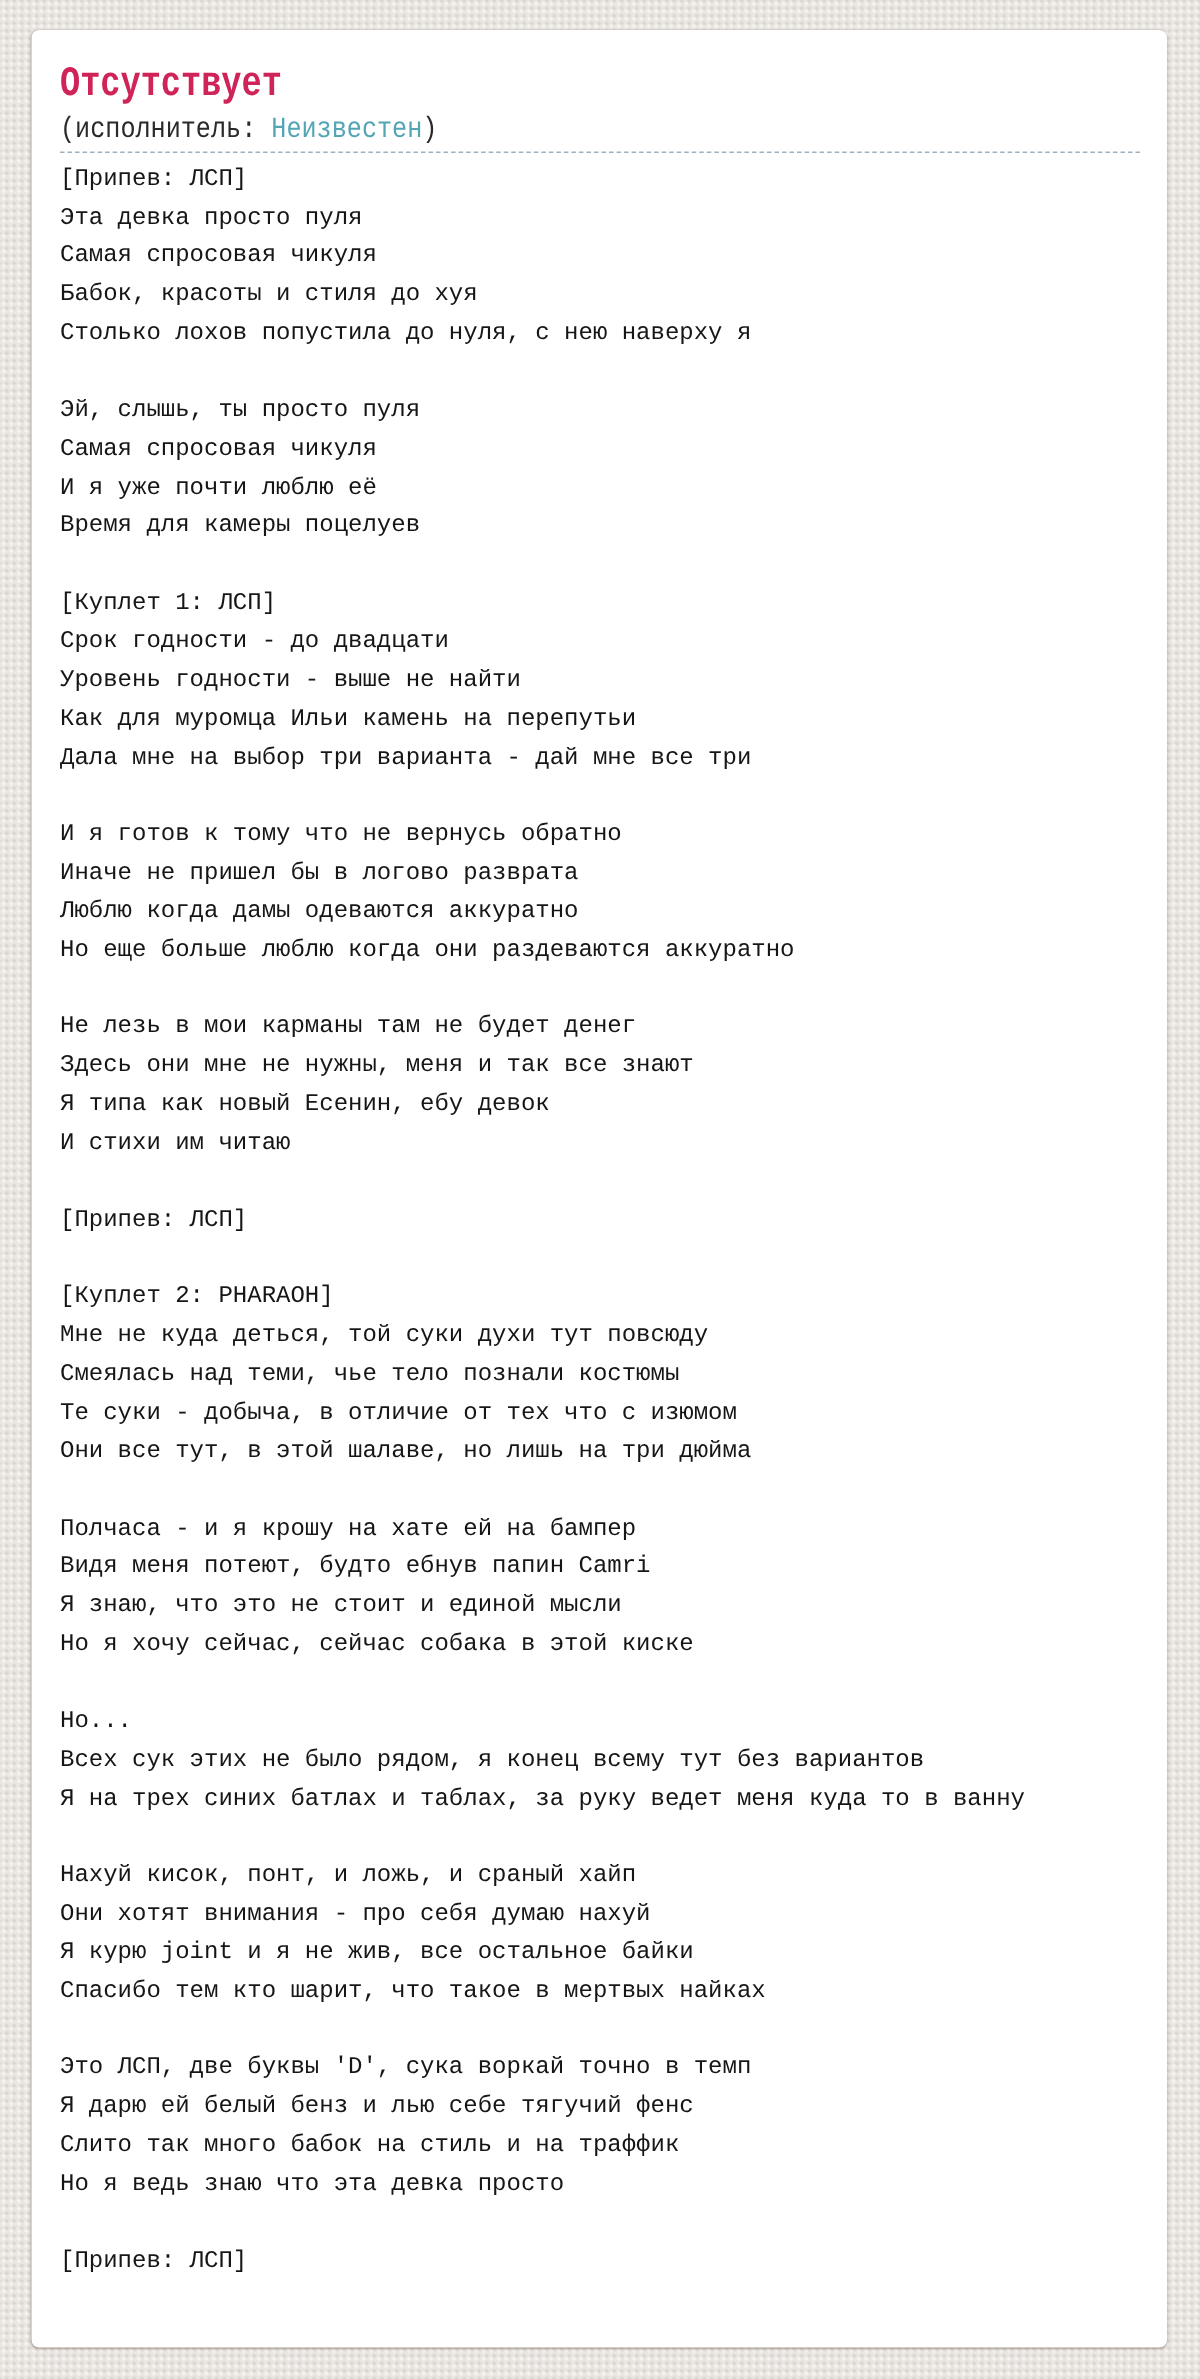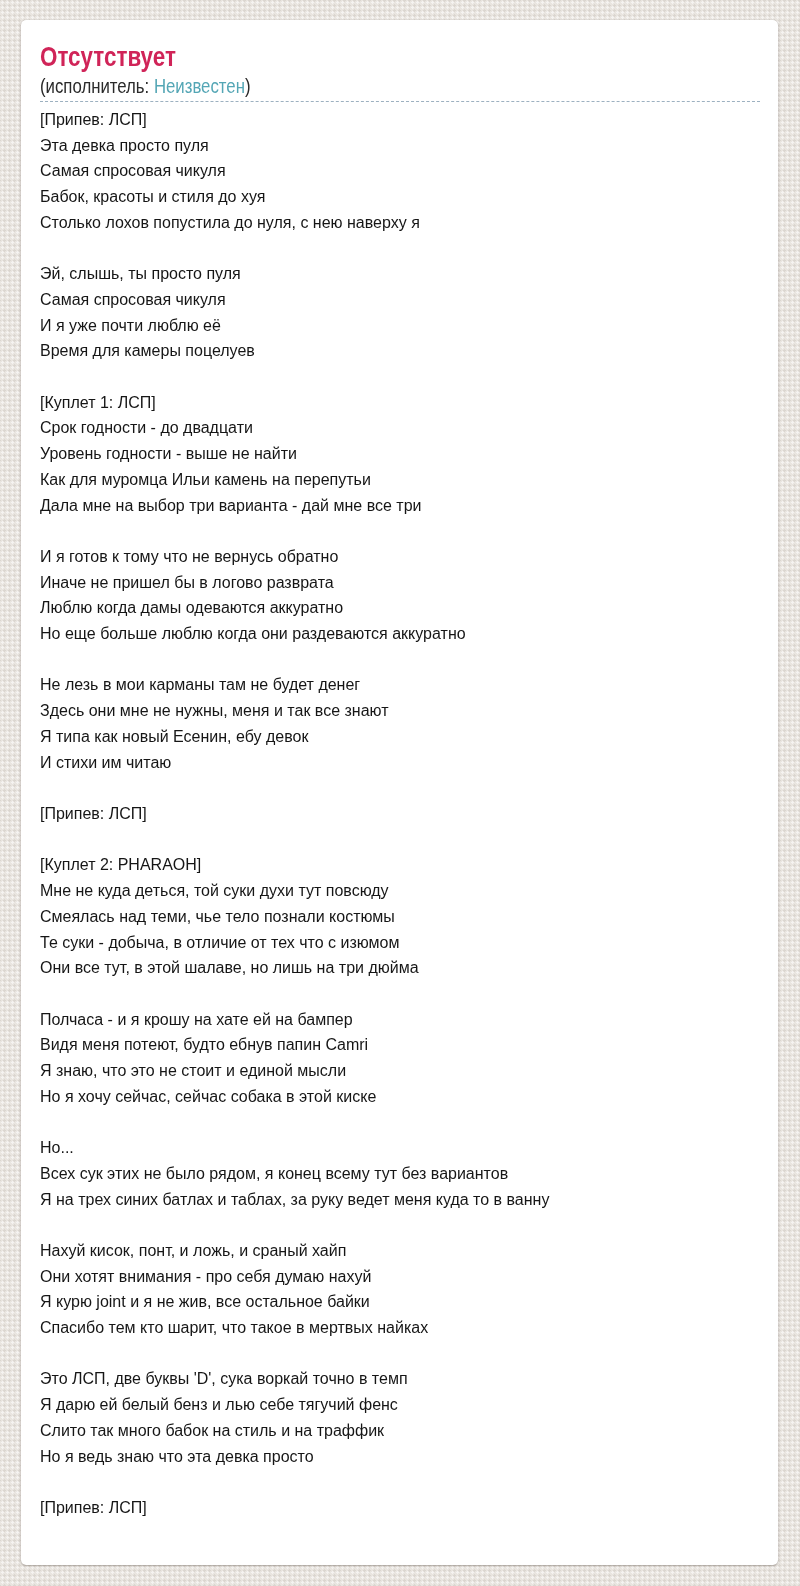--- a/index.html
+++ b/index.html
@@ -15,20 +15,21 @@
       radial-gradient(rgba(255,255,255,0.55) 1px, rgba(255,255,255,0) 1.3px),
       radial-gradient(rgba(165,155,145,0.20) 1px, rgba(165,155,145,0) 1.3px);
     background-size: 5px 5px, 5px 5px;
     background-position: 0 0, 2px 3px;
     overflow: hidden;
   }
   .page {
     position: relative;
     width: 800px;
     height: 1586px;
+    font-family: Liberation Mono, monospace;
   }
   .card {
     position: absolute;
     left: 21px;
     top: 20px;
     width: 757px;
     height: 1545px;
     box-sizing: border-box;
     background: var(--card_bg, #ffffff);
     border-radius: 5px;

